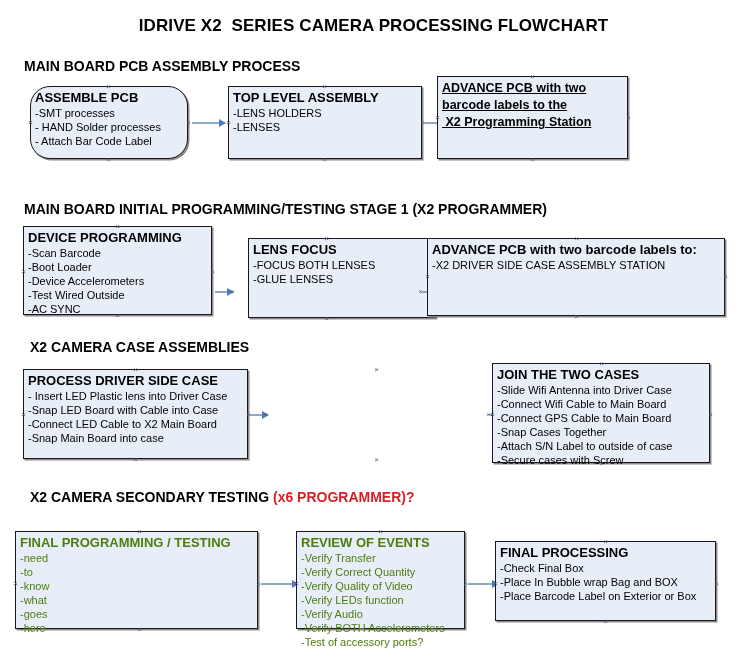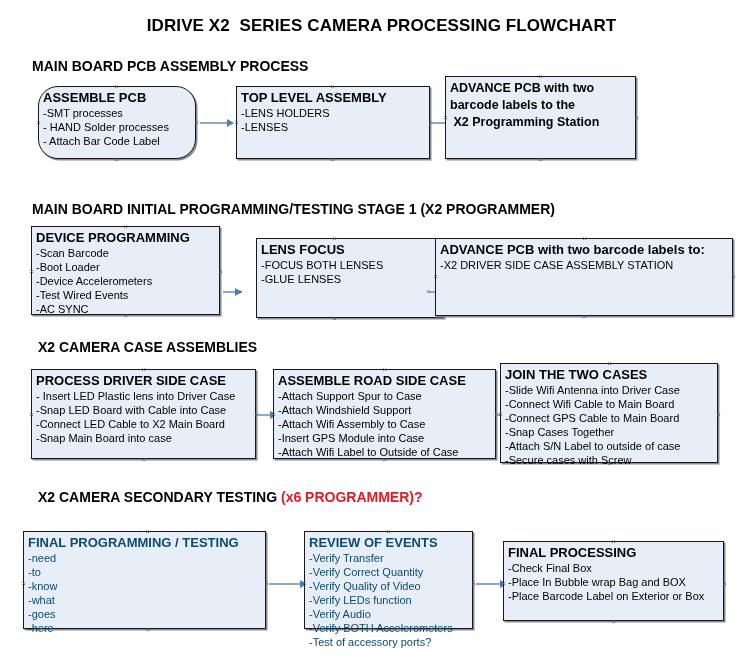--- a/index.html
+++ b/index.html
@@ -11,21 +11,21 @@
     width: 747px;
     height: 662px;
     position: relative;
     font-family: "Liberation Sans", sans-serif;
     overflow: hidden;
     color: #000;
   }
 
   .canvas {
     position: absolute;
-    left: 8px; top: 0;
+    left: 0; top: 0;
     width: 614px;
     height: 662px;
   }
 
   
   .doc-title {
     position: absolute;
     left: 0;
     top: 16px;
     width: 747px;
@@ -65,21 +65,21 @@
     font-size: 11px;
     line-height: 14px;
     white-space: nowrap;
   }
   .fbox.multi-head .bhead {
     font-size: 12.5px;
     line-height: 17px;
   }
   .fbox.red .bhead,
   .fbox.red .bline {
-    color: #0c4a6e;
+    color: #4d7c0f;
   }
   .fbox.overflow-text {
     overflow: visible;
   }
 
   
   .conn {
     position: absolute;
     height: 2px;
     background: #8fa9c4;
@@ -142,40 +142,40 @@
   </div>
   <div class="handle" style="left:321px; top:83px;"></div>
   <div class="handle" style="left:321px; top:156px;"></div>
   <div class="handle" style="left:225px; top:119px;"></div>
   <div class="handle" style="left:419px; top:119px;"></div>
 
   <div class="conn" style="left:424px; top:122px; width:34px;">
     <div class="arrow"></div>
   </div>
 
-  <div class="fbox multi-head" style="left:437px; top:76px; width:191px; height:83px;">
+  <div class="fbox multi-head" style="left:437px; top:76px; width:191px; height:83px;text-decoration:underline;">
     <div class="bhead" style="white-space:pre;">ADVANCE PCB with two
 barcode labels to the
  X2 Programming Station</div>
   </div>
   <div class="handle" style="left:529px; top:73px;"></div>
   <div class="handle" style="left:529px; top:156px;"></div>
   <div class="handle" style="left:434px; top:114px;"></div>
   <div class="handle" style="left:625px; top:114px;"></div>
 
   <div class="section-title" style="left:24px; top:201px;">
     <span>MAIN BOARD INITIAL PROGRAMMING/TESTING STAGE 1 (X2 PROGRAMMER)</span>
   </div>
 
   <div class="fbox" style="left:23px; top:226px; width:189px; height:89px;">
     <div class="bhead">DEVICE PROGRAMMING</div>
     <div class="bline">-Scan Barcode</div>
     <div class="bline">-Boot Loader</div>
     <div class="bline">-Device Accelerometers</div>
-    <div class="bline">-Test Wired Events</div>
+    <div class="bline">-Test Wired Outside</div>
     <div class="bline">-AC SYNC</div>
   </div>
   <div class="handle" style="left:114px; top:223px;"></div>
   <div class="handle" style="left:114px; top:312px;"></div>
   <div class="handle" style="left:20px; top:268px;"></div>
   <div class="handle" style="left:209px; top:268px;"></div>
 
   <div class="conn" style="left:215px; top:291px; width:18px;">
     <div class="arrow"></div>
   </div>
@@ -216,28 +216,20 @@
   </div>
   <div class="handle" style="left:132px; top:366px;"></div>
   <div class="handle" style="left:132px; top:456px;"></div>
   <div class="handle" style="left:20px; top:411px;"></div>
   <div class="handle" style="left:245px; top:411px;"></div>
 
   <div class="conn" style="left:250px; top:414px; width:18px;">
     <div class="arrow"></div>
   </div>
 
-  <div class="fbox" style="left:265px; top:369px; width:223px; height:90px;">
-    <div class="bhead">ASSEMBLE ROAD SIDE CASE</div>
-    <div class="bline">-Attach Support Spur to Case</div>
-    <div class="bline">-Attach Windshield Support</div>
-    <div class="bline">-Attach Wifi Assembly to Case</div>
-    <div class="bline">-Insert GPS Module into Case</div>
-    <div class="bline">-Attach Wifi Label to Outside of Case</div>
-  </div>
   <div class="handle" style="left:373px; top:366px;"></div>
   <div class="handle" style="left:373px; top:456px;"></div>
   <div class="handle" style="left:262px; top:411px;"></div>
   <div class="handle" style="left:485px; top:411px;"></div>
 
   <div class="conn" style="left:489px; top:414px; width:14px;">
     <div class="arrow"></div>
   </div>
 
   <div class="fbox" style="left:492px; top:363px; width:218px; height:100px;">

